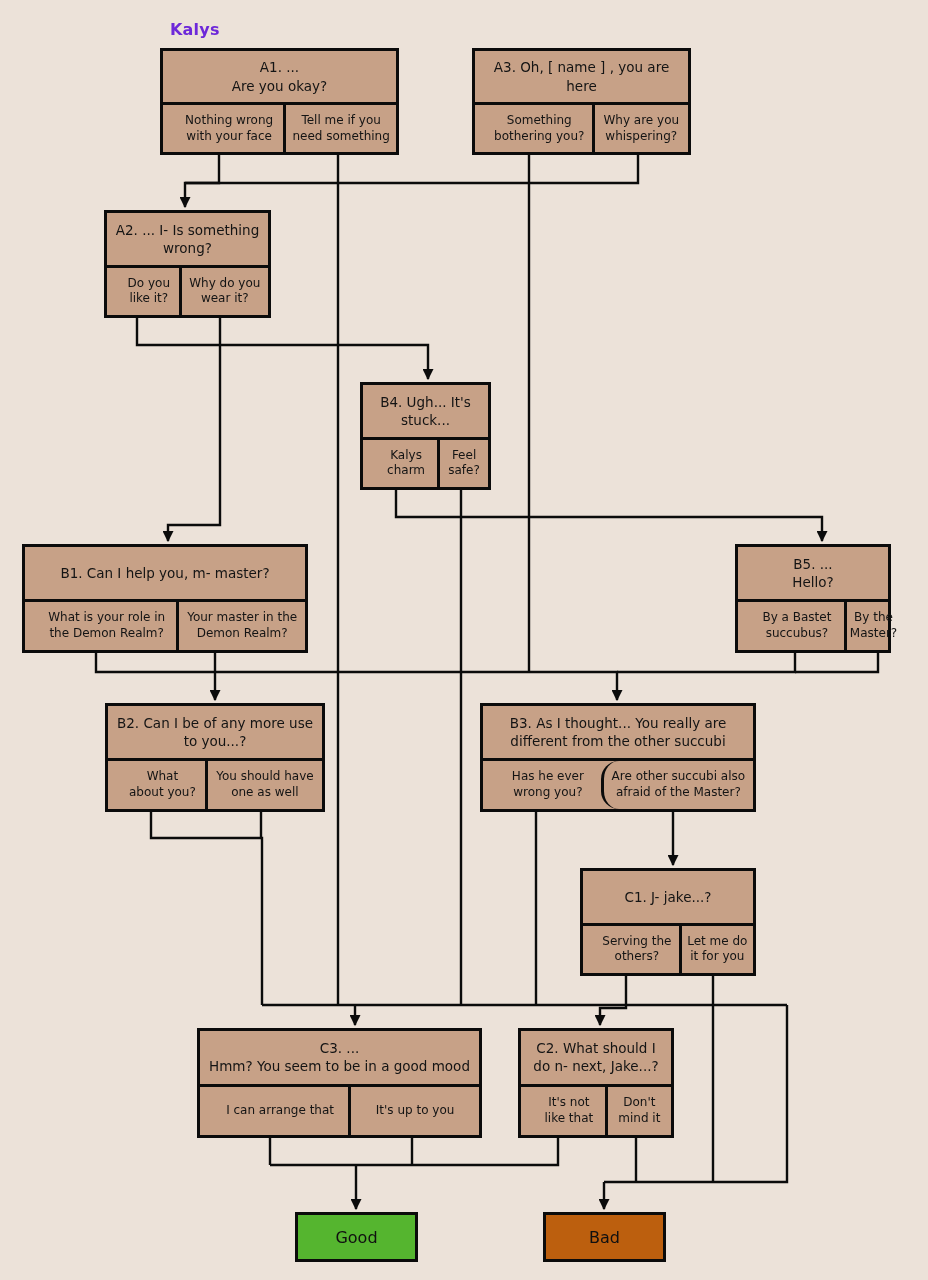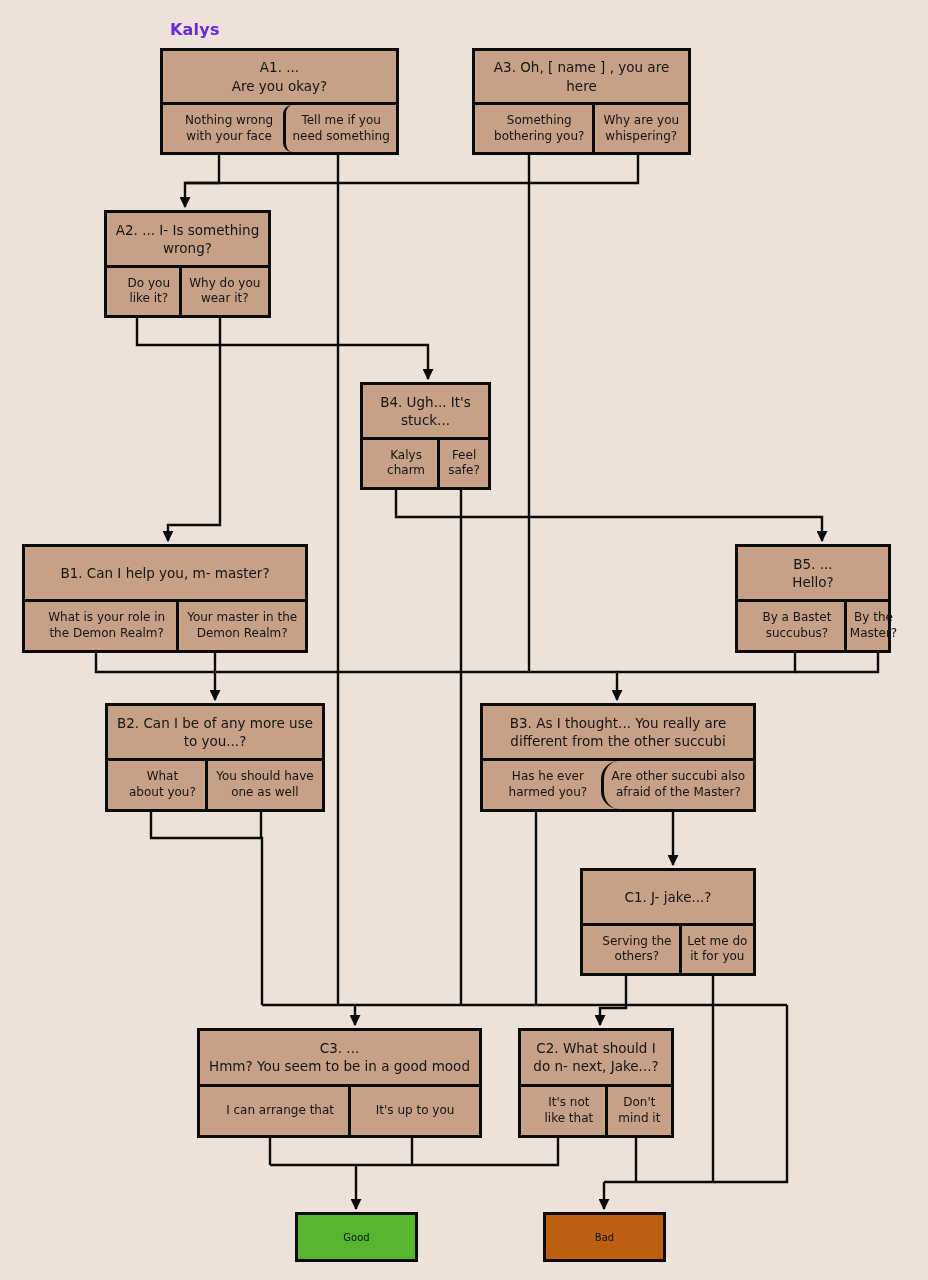--- a/index.html
+++ b/index.html
@@ -39,21 +39,21 @@
     display:flex;align-items:center;justify-content:center;
     text-align:center;white-space:pre-line;
     font-size:12px;line-height:1.3;padding:2px 3px;
     box-sizing:border-box;
   }
   .node-option + .node-option{border-left:3px solid #0b0b0b;}
   .ending{
     position:absolute;z-index:2;
     border:3px solid #0b0b0b;box-sizing:border-box;
     display:flex;align-items:center;justify-content:center;
-    font-size:10px;color:#101010;
+    font-size:16px;color:#101010;
   }
 </style>
 </head>
 <body>
 
 <div id="diagram">
   <svg id="wires" width="928" height="1280">
     <defs>
       <marker id="arrowhead" viewBox="0 0 10 10" refX="9" refY="5" markerWidth="11" markerHeight="11" markerUnits="userSpaceOnUse" orient="auto">
         <path d="M0,0 L10,5 L0,10 Z" fill="#0b0b0b"></path>
@@ -87,21 +87,21 @@
       <polyline points="636,1138 636,1182" class="wire"></polyline>
       <polyline points="604,1182 604,1209" class="wire" marker-end="url(#arrowhead)"></polyline>
     </svg>
   <div class="chart-title">Kalys</div>
 <div class="node" style="left: 160px; top: 48px; width: 239px; height: 107px; background: rgb(199, 161, 135);">
       <div class="node-title">A1. ...
 Are you okay?</div>
       <div class="node-options">
         <div class="node-option" style="flex: 0 0 49%;">Nothing wrong
 with your face</div>
-        <div class="node-option" style="flex: 0 0 51%; border-radius: 9px;">Tell me if you
+        <div class="node-option" style="flex: 0 0 51%;">Tell me if you
 need something</div>
       </div>
     </div>
     <div class="node" style="left: 472px; top: 48px; width: 219px; height: 107px; background: rgb(199, 161, 135);">
       <div class="node-title">A3. Oh, [ name ] , you are
 here</div>
       <div class="node-options">
         <div class="node-option" style="flex: 0 0 52%;">Something
 bothering you?</div>
         <div class="node-option" style="flex: 0 0 48%;">Why are you
@@ -155,21 +155,21 @@
 about you?</div>
         <div class="node-option" style="flex: 0 0 58%;">You should have
 one as well</div>
       </div>
     </div>
     <div class="node" style="left: 480px; top: 703px; width: 276px; height: 109px; background: rgb(199, 161, 135);">
       <div class="node-title">B3. As I thought... You really are
 different from the other succubi</div>
       <div class="node-options">
         <div class="node-option" style="flex: 0 0 41%;">Has he ever
-harmed you?</div>
+wrong you?</div>
         <div class="node-option" style="flex: 0 0 59%; border-radius: 18px;">Are other succubi also
 afraid of the Master?</div>
       </div>
     </div>
     <div class="node" style="left: 580px; top: 868px; width: 176px; height: 108px; background: rgb(199, 161, 135);">
       <div class="node-title">C1. J- jake...?</div>
       <div class="node-options">
         <div class="node-option" style="flex: 0 0 53%;">Serving the
 others?</div>
         <div class="node-option" style="flex: 0 0 47%;">Let me do

